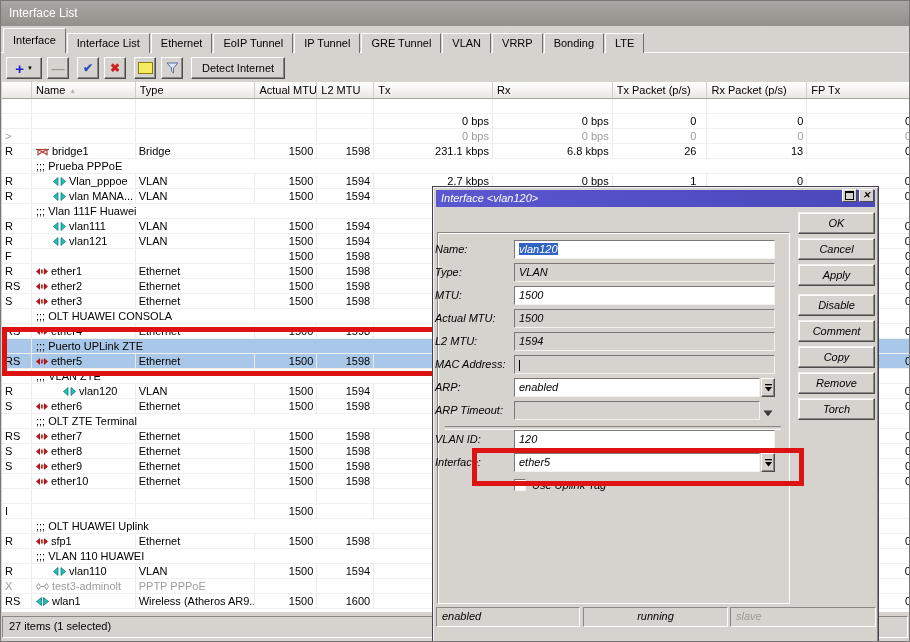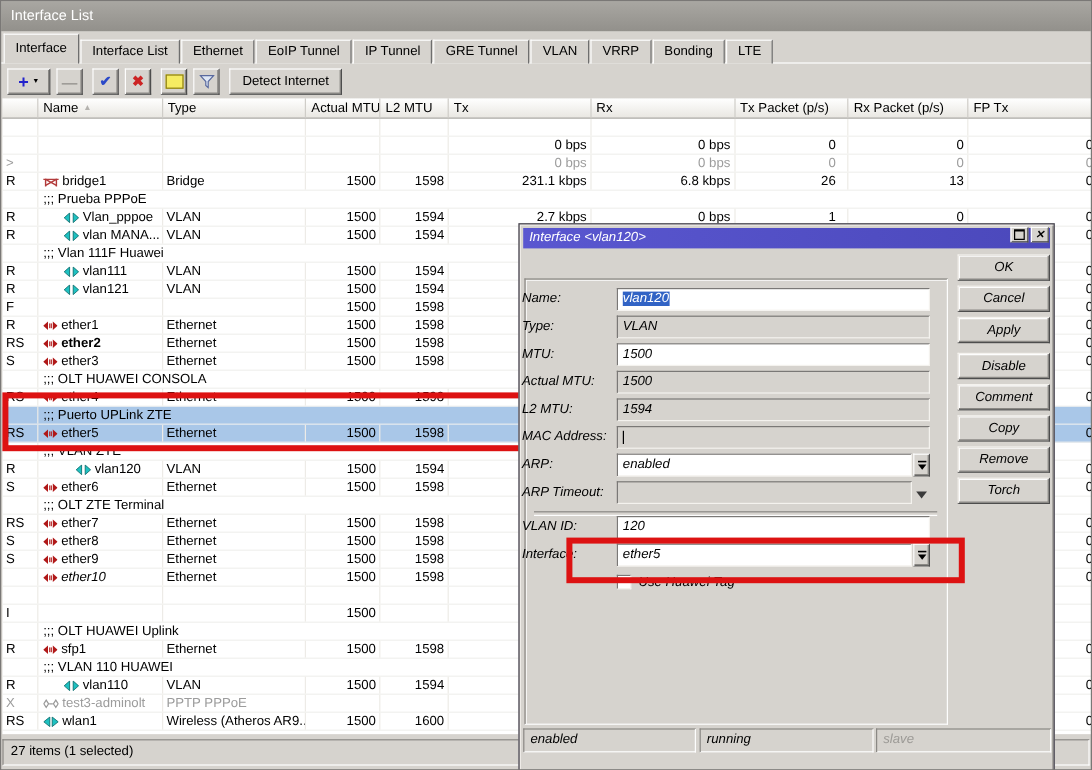--- a/index.html
+++ b/index.html
@@ -383,21 +383,21 @@
       <div class="cell num" style="width: 62px;">1500</div>
       <div class="cell num" style="width: 57px;">1598</div>
       <div class="cell num" style="width: 119px;">3.4 kbps</div>
       <div class="cell num" style="width: 120px;"></div>
       <div class="cell num" style="width: 95px; padding-right: 10px;"></div>
       <div class="cell num" style="width: 100px;"></div>
       <div class="cell num" style="width: 108px;">0</div>
     </div>
     <div class="row">
       <div class="cell" style="width: 30px;">RS</div>
-      <div class="cell name-cell" style="width: 104px; padding-left: 4px; font-weight: bold;">
+      <div class="cell name-cell" style="width: 104px; padding-left: 4px;">
         <span class="rowicon">
           <svg width="12" height="9" viewBox="0 0 12 9">
             <g fill="#b01818">
               <polygon points="0,4.5 4,1 4,8"></polygon>
               <polygon points="12,4.5 8,1 8,8"></polygon>
               <rect x="5" y="2.5" width="0.9" height="4"></rect>
               <rect x="6.3" y="2.5" width="0.9" height="4"></rect>
             </g>
           </svg>
         </span>
@@ -613,21 +613,21 @@
       <div class="cell num" style="width: 62px;">1500</div>
       <div class="cell num" style="width: 57px;">1598</div>
       <div class="cell num" style="width: 119px;"></div>
       <div class="cell num" style="width: 120px;"></div>
       <div class="cell num" style="width: 95px; padding-right: 10px;"></div>
       <div class="cell num" style="width: 100px;"></div>
       <div class="cell num" style="width: 108px;">0</div>
     </div>
     <div class="row">
       <div class="cell" style="width: 30px;"></div>
-      <div class="cell name-cell" style="width: 104px; padding-left: 4px; font-style: italic;">
+      <div class="cell name-cell" style="width: 104px; padding-left: 4px;">
         <span class="rowicon">
           <svg width="12" height="9" viewBox="0 0 12 9">
             <g fill="#b01818">
               <polygon points="0,4.5 4,1 4,8"></polygon>
               <polygon points="12,4.5 8,1 8,8"></polygon>
               <rect x="5" y="2.5" width="0.9" height="4"></rect>
               <rect x="6.3" y="2.5" width="0.9" height="4"></rect>
             </g>
           </svg>
         </span>
@@ -819,32 +819,32 @@
       <div class="input" style="left: 81px; top: 243px; width: 261px;">120</div>
       <div class="fld-label" style="top: 269px;">Interface:</div>
       <div class="input" style="left: 81px; top: 266px; width: 246px;">ether5</div>
       <div class="ddbtn" style="left: 328px; top: 266px;">
         <svg width="9" height="10" viewBox="0 0 9 10">
           <rect x="1" y="1" width="7" height="1.3" fill="#000"></rect>
           <path d="M1 4 h7 L4.5 8.5 Z" fill="#000"></path>
         </svg>
       </div>
       <div class="checkbox" style="left: 81px; top: 292px;"></div>
-      <div class="cb-label" style="left: 99px; top: 292px;">Use Huawei Tag</div>
+      <div class="cb-label" style="left: 99px; top: 292px;">Use Uplink Tag</div>
     </div>
   <div id="dlg-buttons">
       <div class="dlg-btn" style="top: 25px;">OK</div>
       <div class="dlg-btn" style="top: 51px;">Cancel</div>
       <div class="dlg-btn" style="top: 77px;">Apply</div>
       <div class="dlg-btn" style="top: 107px;">Disable</div>
       <div class="dlg-btn" style="top: 133px;">Comment</div>
       <div class="dlg-btn" style="top: 159px;">Copy</div>
       <div class="dlg-btn" style="top: 185px;">Remove</div>
       <div class="dlg-btn" style="top: 211px;">Torch</div>
     </div>
   <div id="dlg-status">
       <div class="dlg-scell" style="left: 3px; width: 144px;">enabled</div>
-      <div class="dlg-scell" style="left: 150px; width: 145px;">running</div>
+      <div class="dlg-scell" style="left: 150px; width: 145px; text-align: center;">running</div>
       <div class="dlg-scell grey" style="left: 297px; width: 146px;">slave</div>
     </div>
 </div>
 
 <div class="redrect red-field"></div>
 
 </body></html>

